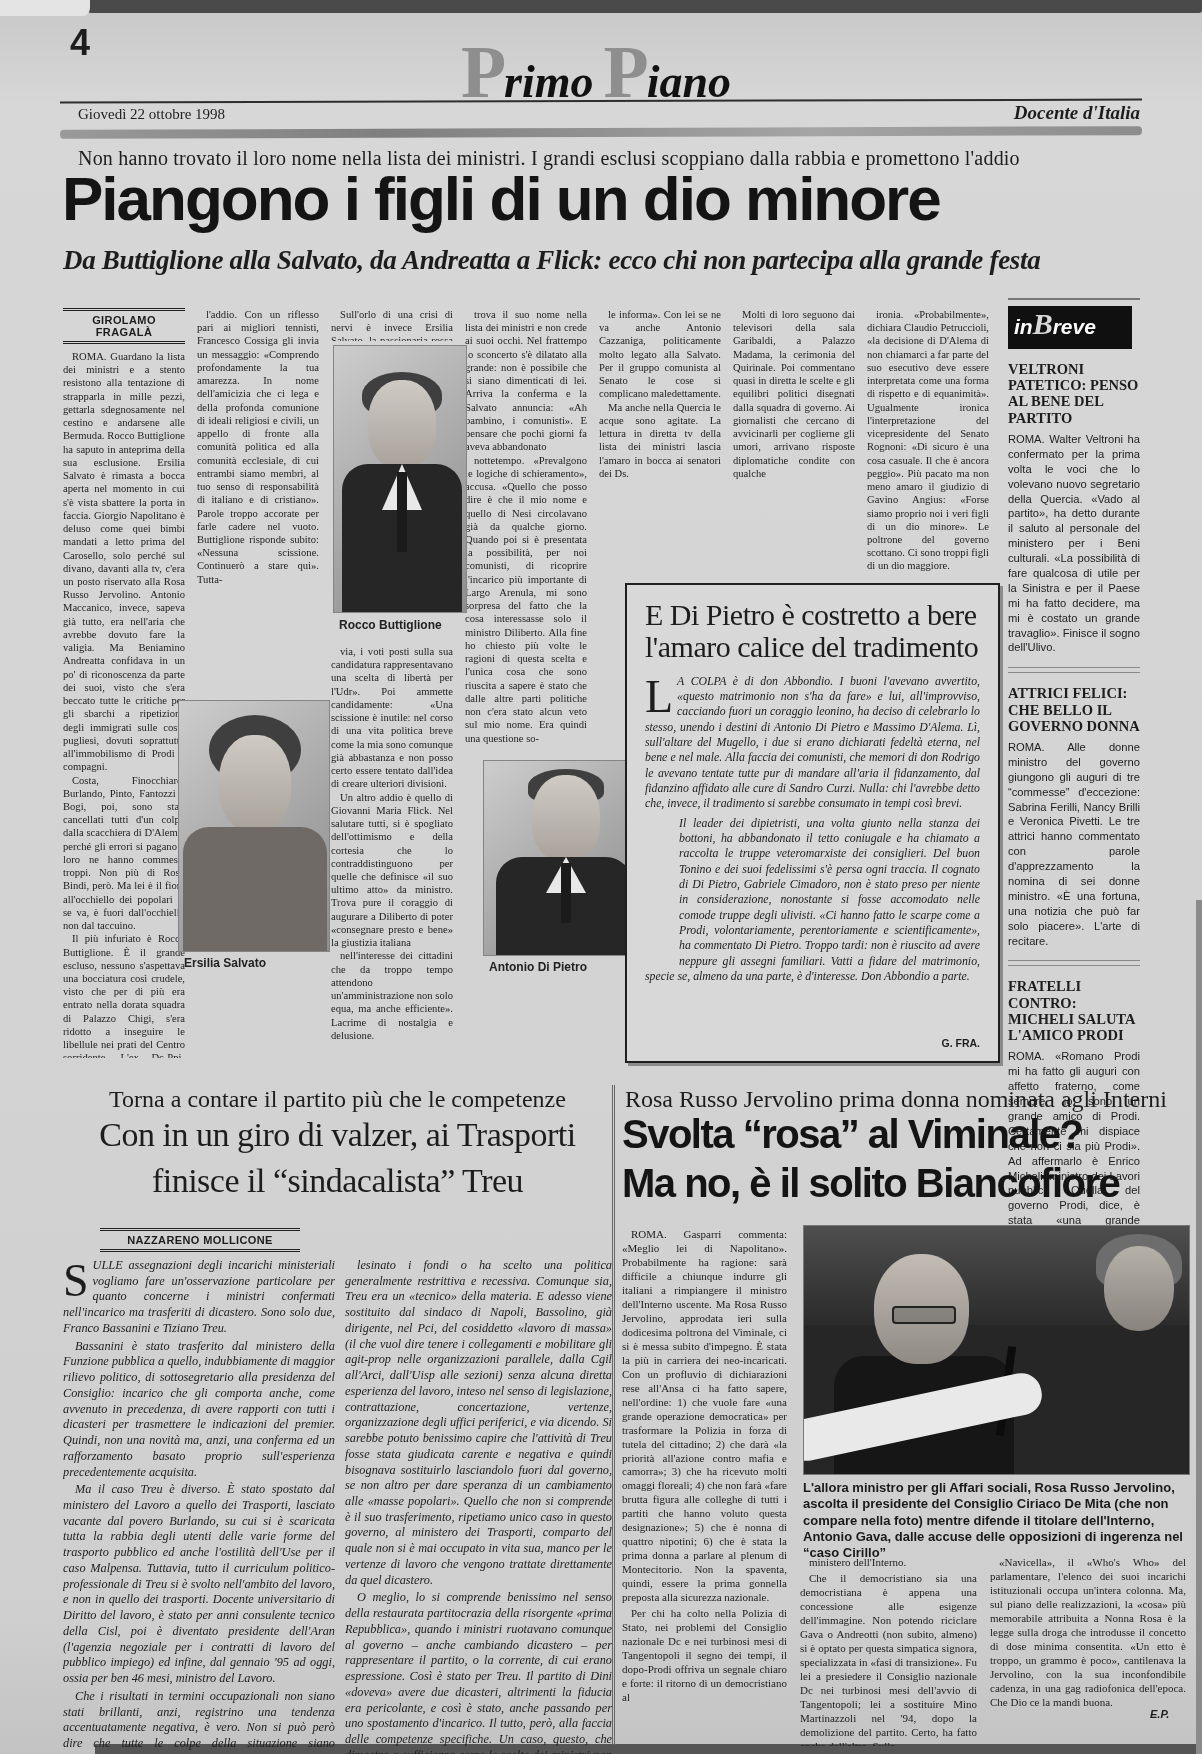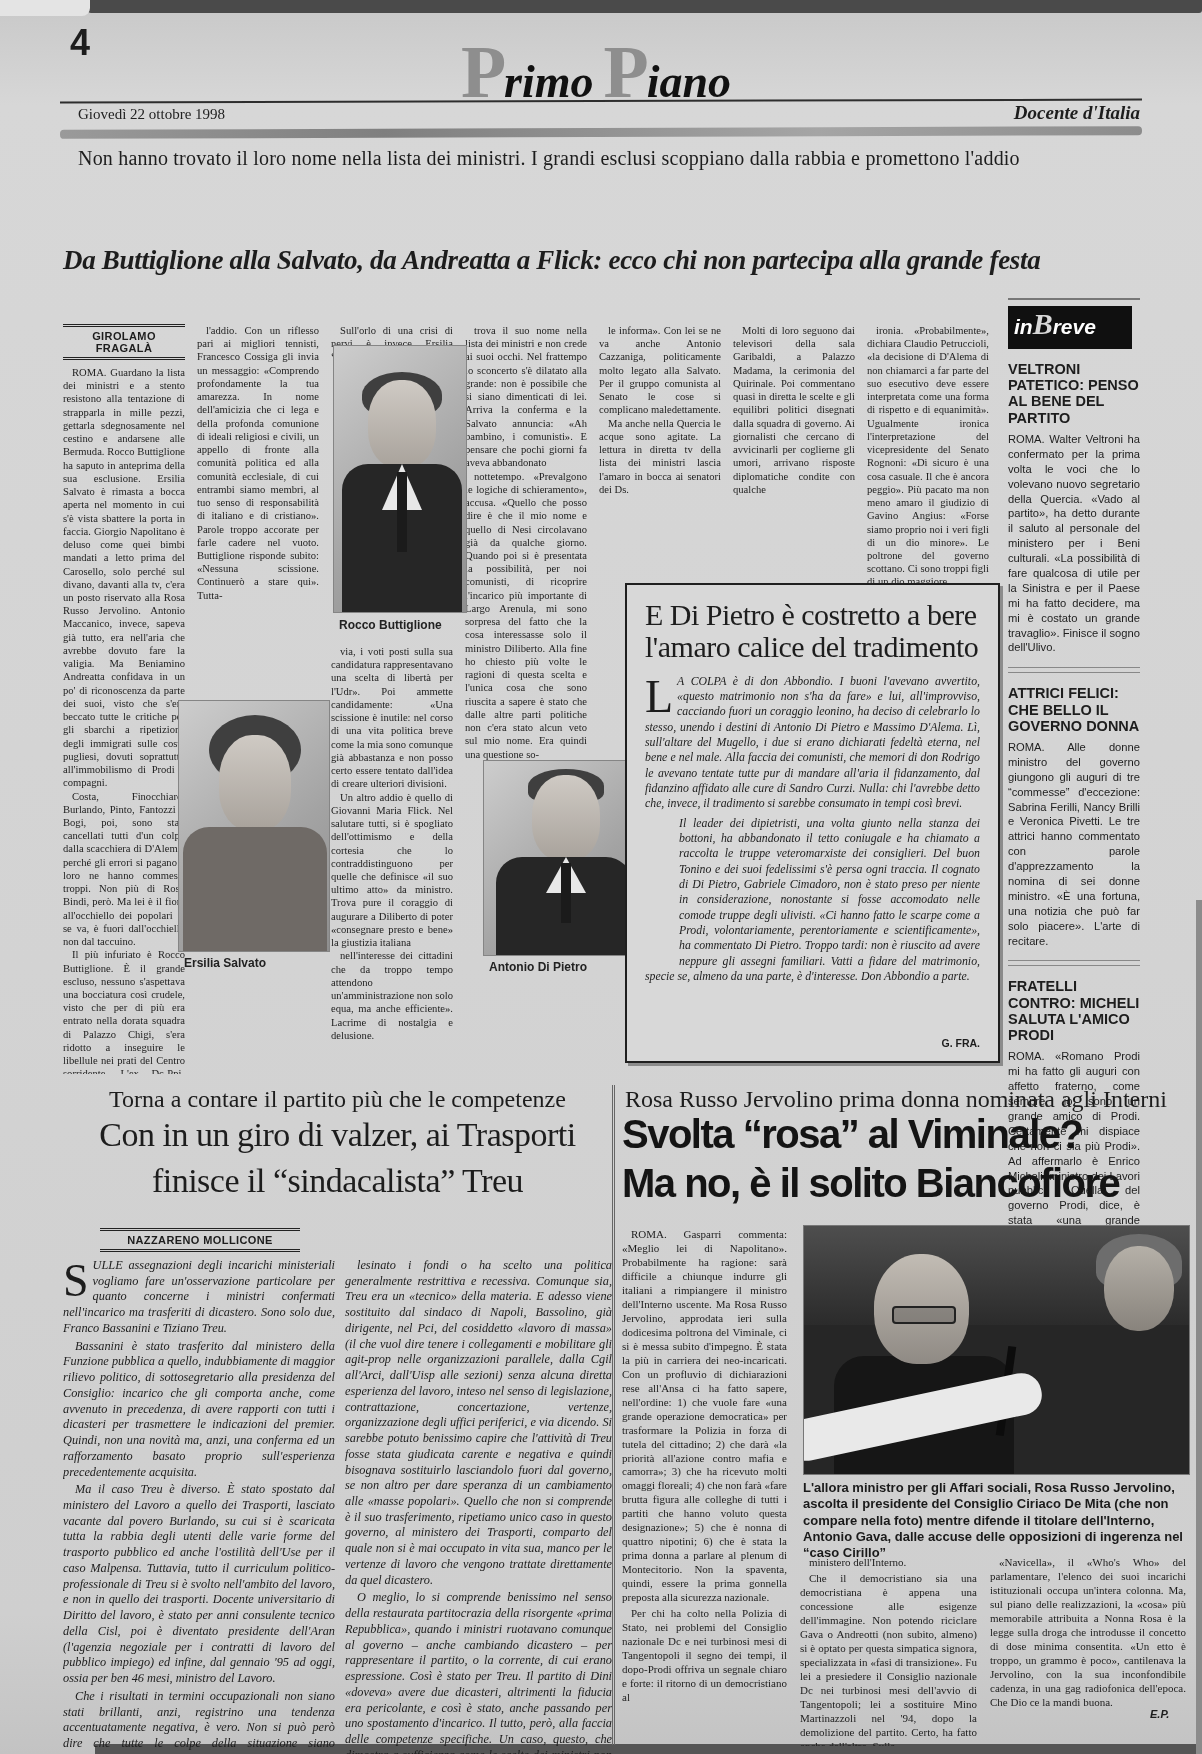--- a/index.html
+++ b/index.html
@@ -18,21 +18,21 @@
   .rule-thin{position:absolute;left:60px;top:100px;width:1082px;height:2px;background:#2e2e2e;transform:rotate(-0.15deg);}
   .dateline{position:absolute;left:78px;top:106px;font-size:15px;color:#222;}
   .masthead{position:absolute;right:62px;top:102px;font-weight:bold;font-style:italic;font-size:19px;}
   .band{position:absolute;left:60px;top:128px;width:1082px;height:9px;background:linear-gradient(90deg,#9a9a9a,#7f7f7f 30%,#a5a5a5 70%,#8c8c8c);border-radius:4px;transform:rotate(-0.2deg);}
 
   .kicker-main{position:absolute;left:78px;top:147px;width:1080px;font-size:20px;letter-spacing:0.2px;white-space:nowrap;}
   .headline-main{position:absolute;left:62px;top:163px;width:1080px;font-family:"Liberation Sans",sans-serif;font-weight:bold;
                  font-size:62px;letter-spacing:-2px;white-space:nowrap;color:#141414;}
   .deck-main{position:absolute;left:63px;top:245px;width:1090px;font-style:italic;font-weight:bold;font-size:27px;letter-spacing:-0.3px;white-space:nowrap;}
 
-  .col{position:absolute;top:324px;width:122px;overflow:hidden;text-align:justify;}
+  .col{position:absolute;top:308px;width:122px;overflow:hidden;text-align:justify;}
   .col p{margin:0;text-indent:9px;font-size:10.6px;line-height:1.25;}
   .byline-box{border-top:3px double #222;border-bottom:3px double #222;padding:3px 0;margin-bottom:6px;
               font-family:"Liberation Sans",sans-serif;font-weight:bold;font-size:11px;text-align:center;letter-spacing:0.4px;}
 
   .portrait{position:absolute;border:1px solid #858585;box-sizing:border-box;overflow:hidden;background:linear-gradient(140deg,#cdcdcd,#a3a3a3 60%,#8f8f8f);}
   .portrait .face{position:absolute;background:linear-gradient(#cfcac4,#a8a29b);border-radius:46% 46% 42% 42%;}
   .portrait .hair{position:absolute;background:#3f3f3f;border-radius:50% 50% 20% 20%;}
   .portrait .torso{position:absolute;background:#262626;border-radius:26px 26px 0 0;}
   .portrait .shirt{position:absolute;background:#e8e8e8;clip-path:polygon(50% 0,0 100%,100% 100%);}
   .portrait .tie{position:absolute;background:#1b1b1b;}
@@ -45,21 +45,21 @@
   .inset .body p{margin:0 0 4px 0;}
   .dropcap{float:left;font-size:46px;line-height:0.85;font-weight:normal;padding:3px 4px 0 0;font-style:normal;}
   .float-sp{float:left;width:34px;height:150px;}
   .inset .sig{position:absolute;right:18px;bottom:12px;font-family:"Liberation Sans",sans-serif;font-weight:bold;font-size:10.5px;}
 
   .sidebar{position:absolute;left:1008px;top:298px;width:132px;}
   .sidebar .topline{height:2px;background:#777;margin-bottom:6px;}
   .sb-title{background:#101010;color:#fff;padding:1px 6px 8px 6px;font-family:"Liberation Sans",sans-serif;
             font-style:italic;font-weight:bold;font-size:21px;width:112px;}
   .sb-title .bigB{font-family:"Liberation Serif",serif;font-size:30px;font-style:italic;color:#d8d8d8;}
-  .sb-item h4{margin:12px 0 6px 0;font-family:Liberation Sans, sans-serif;font-size:14.5px;line-height:1.12;letter-spacing:0;}
+  .sb-item h4{margin:12px 0 6px 0;font-family:Liberation Serif, serif;font-size:14.5px;line-height:1.12;letter-spacing:0;}
   .sb-item .sb-body{font-family:"Liberation Sans",sans-serif;font-size:11.2px;line-height:1.33;text-align:justify;}
   .sb-sep{height:4px;border-top:1px solid #888;border-bottom:1px solid #888;margin:12px 0 2px 0;}
 
   .vsep{position:absolute;left:612px;top:1085px;height:660px;width:3px;border-left:1px solid #666;border-right:1px solid #666;box-sizing:border-box;}
 
   .kicker-left{position:absolute;left:63px;top:1086px;width:549px;text-align:center;font-size:24px;white-space:nowrap;}
   .headline-left{position:absolute;left:63px;top:1112px;width:549px;text-align:center;font-size:34px;letter-spacing:-0.5px;line-height:1.35;white-space:nowrap;}
   .byline2{position:absolute;left:100px;top:1228px;width:200px;}
   .bcol{position:absolute;top:1258px;overflow:hidden;text-align:justify;font-style:italic;}
   .bcol p{margin:0 0 2px 0;text-indent:12px;font-size:12.3px;line-height:1.28;}
@@ -97,20 +97,21 @@
 
   <div class="section-head">
     <span class="cap">P</span><span class="scr">rimo</span><span class="cap">P</span><span class="scr">iano</span>
   </div>
   <div class="rule-thin"></div>
   <div class="dateline">Giovedì 22 ottobre 1998</div>
   <div class="masthead">Docente d'Italia</div>
   <div class="band"></div>
 
   <div class="kicker-main">Non hanno trovato il loro nome nella lista dei ministri. I grandi esclusi scoppiano dalla rabbia e promettono l'addio</div>
+  <div class="headline-main">Piangono i figli di un dio minore</div>
   <div class="deck-main">Da Buttiglione alla Salvato, da Andreatta a Flick: ecco chi non partecipa alla grande festa</div>
 
   <div class="col" style="left:63px;height:750px;">
     <div class="byline-box">GIROLAMO FRAGALÀ</div>
     <div>
         <p>ROMA. Guardano la lista dei ministri e a stento resistono alla tentazione di strapparla in mille pezzi, gettarla sdegnosamente nel cestino e andarsene alle Bermuda. Rocco Buttiglione ha saputo in anteprima della sua esclusione. Ersilia Salvato è rimasta a bocca aperta nel momento in cui s'è vista sbattere la porta in faccia. Giorgio Napolitano è deluso come quei bimbi mandati a letto prima del Carosello, solo perché sul divano, davanti alla tv, c'era un posto riservato alla Rosa Russo Jervolino. Antonio Maccanico, invece, sapeva già tutto, era nell'aria che avrebbe dovuto fare la valigia. Ma Beniamino Andreatta confidava in un po' di riconoscenza da parte dei suoi, visto che s'era beccato tutte le critiche per gli sbarchi a ripetizione degli immigrati sulle coste pugliesi, dovuti soprattutto all'immobilismo di Prodi e compagni.</p>
         <p>Costa, Finocchiaro, Burlando, Pinto, Fantozzi e Bogi, poi, sono stati cancellati tutti d'un colpo dalla scacchiera di D'Alema, perché gli errori si pagano e loro ne hanno commessi troppi. Non più di Rosy Bindi, però. Ma lei è il fiore all'occhiello dei popolari e, se va, è fuori dall'occhiello non dal taccuino.</p>
         <p>Il più infuriato è Rocco Buttiglione. È il grande escluso, nessuno s'aspettava una bocciatura così crudele, visto che per di più era entrato nella dorata squadra di Palazzo Chigi, s'era ridotto a inseguire le libellule nei prati del Centro sorridente. L'ex Dc-Ppi-Cdu-Udr è chi più ne ha più ne metta, nel momento in cui si rende conto d'essere stato preso in giro paventa subito</p>
       </div>
   </div>

